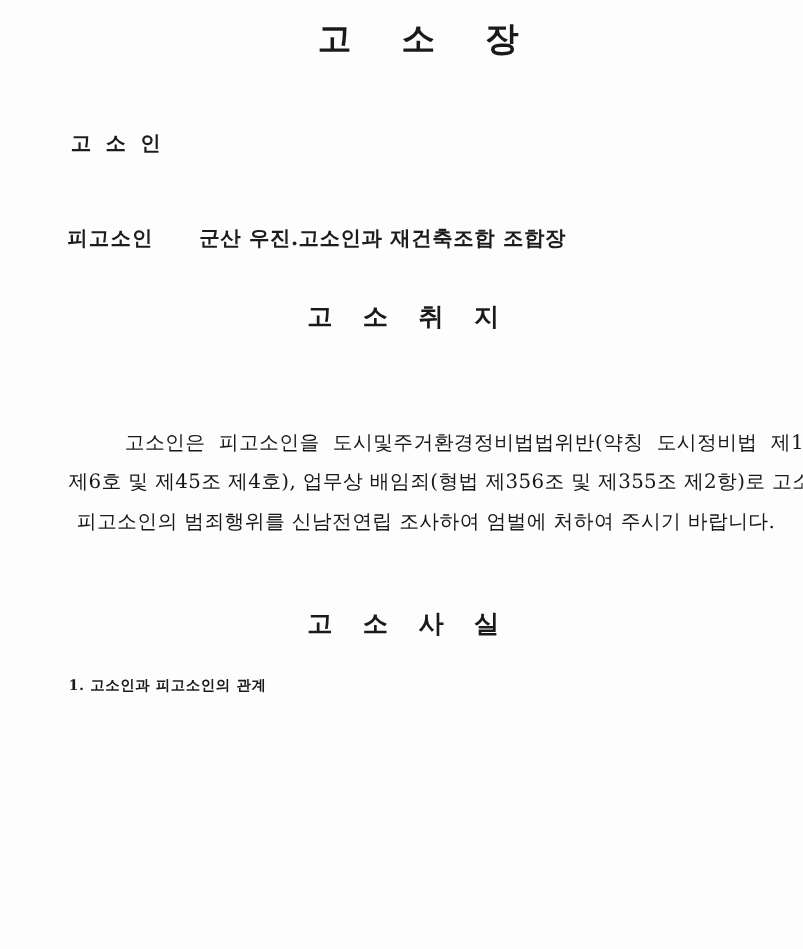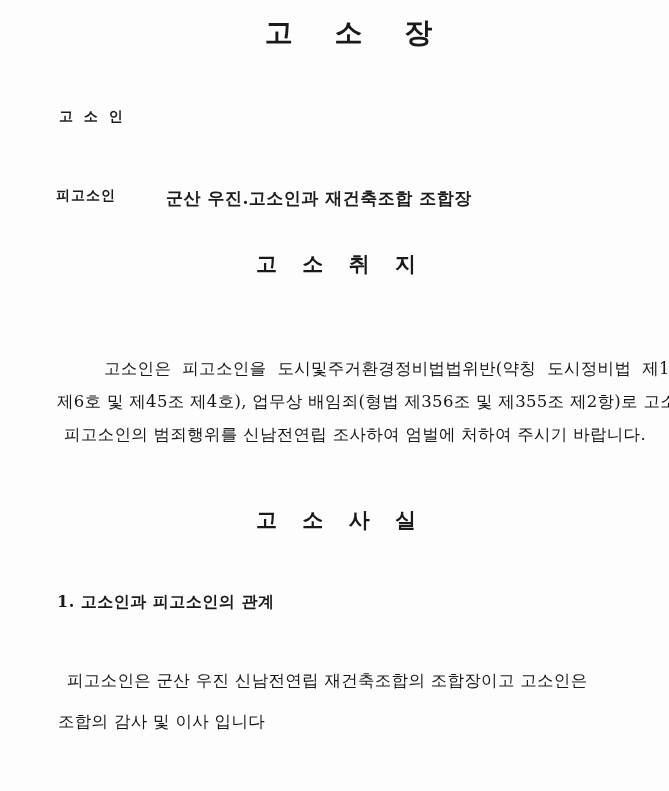--- a/index.html
+++ b/index.html
@@ -26,21 +26,21 @@
     padding-left: 44px;
     box-sizing: border-box;
     text-align: center;
     font-size: 28px;
     font-weight: bold;
     letter-spacing: 16px;
     color: #1a1a1a;
   }
 
   .party-label {
-    font-size: 14px;
+    font-size: 17px;
     font-weight: 600;
     letter-spacing: 3px;
     color: #1c1c1c;
     text-align: center;
   }
   .complainant-label { top: 108px; left: 59px; }
   .accused-label     { top: 187px; left: 56px; letter-spacing: 1px; }
   .accused-value {
     top: 187px;
     left: 166px;
@@ -68,23 +68,23 @@
     font-size: 16.5px;
     font-weight: 500;
     letter-spacing: 0.3px;
     color: #171717;
   }
   .purpose-line-1 { top: 358px; left: 104px; }
   .purpose-line-2 { top: 391px; left: 57px; }
   .purpose-line-3 { top: 424px; left: 64px; }
 
   .facts-item-title {
-    top: 592px;
+    top: 563px;
     left: 57px;
-    font-size: 16px;
+    font-size: 12px;
     font-weight: 600;
     letter-spacing: 0.5px;
     color: #1a1a1a;
   }
   .facts-line-1 { top: 670px; left: 67px; }
   .facts-line-2 { top: 711px; left: 58px; }
 </style>
 </head>
 <body>
 
@@ -103,17 +103,15 @@
   <div class="abs body-line purpose-line-1">고소인은  피고소인을  도시및주거환경정비법법위반(약칭  도시정비법  제137조</div>
 
   <div class="abs body-line purpose-line-2">제6호 및 제45조 제4호), 업무상 배임죄(형법 제356조 및 제355조 제2항)로 고소하오니</div>
 
   <div class="abs body-line purpose-line-3">피고소인의 범죄행위를 신남전연립 조사하여 엄벌에 처하여 주시기 바랍니다.</div>
 
   <div class="abs section-heading facts-heading">고 소 사 실</div>
 
   <div class="abs facts-item-title">1. 고소인과 피고소인의 관계</div>
 
-  <div class="abs body-line facts-line-1">피고소인은 군산 우진 신남전연립 재건축조합의 조합장이고 고소인은</div>
 
-  <div class="abs body-line facts-line-2">조합의 감사 및 이사 입니다</div>
 
 </div>
 
 </body></html>

